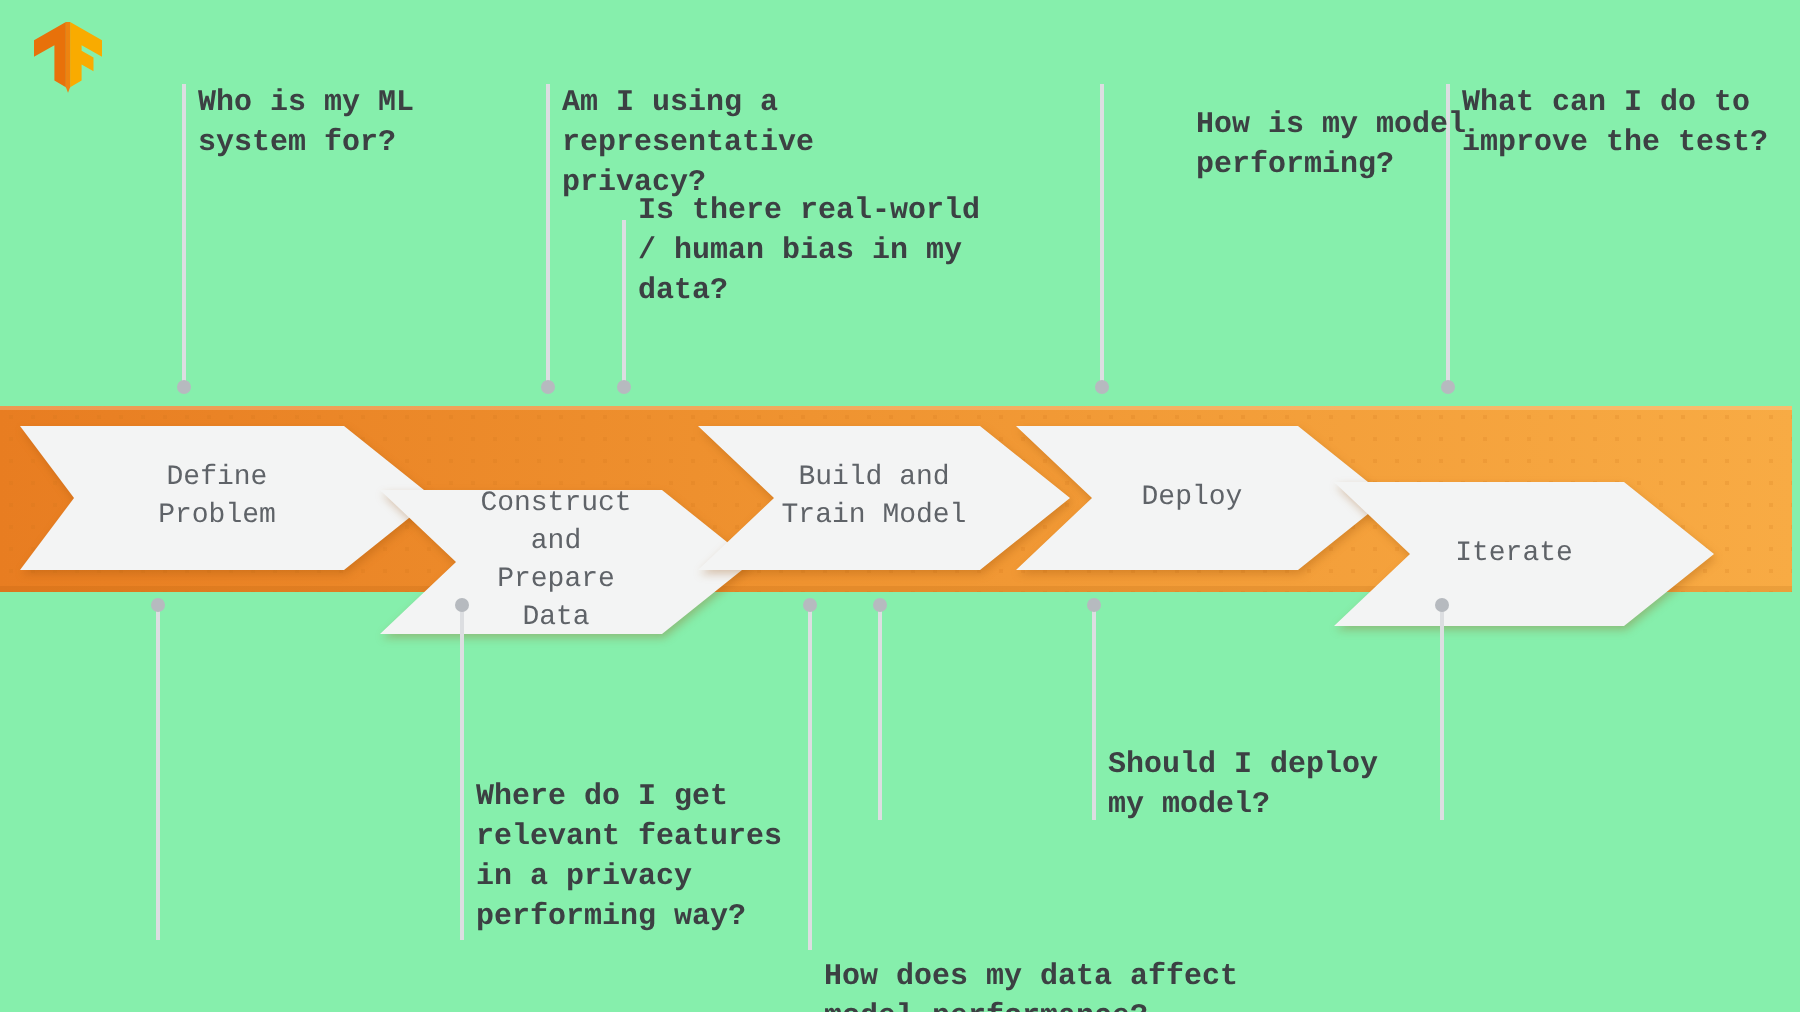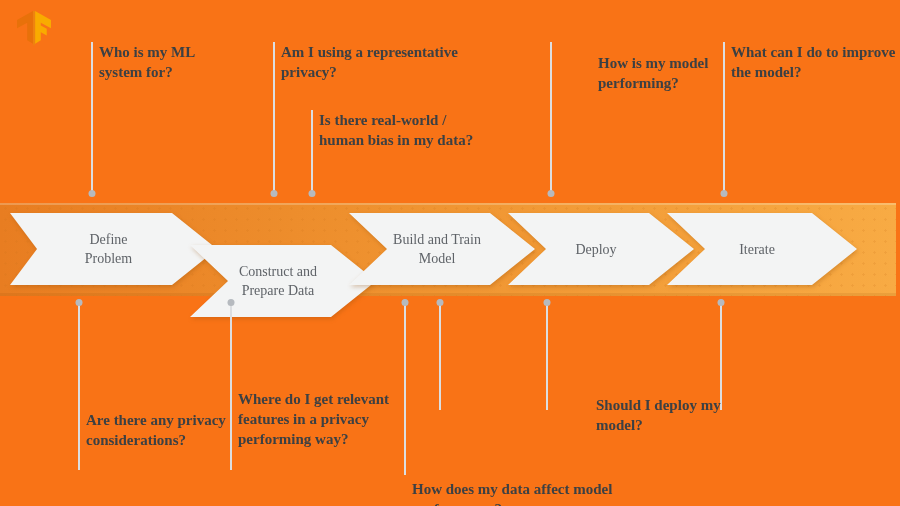--- a/index.html
+++ b/index.html
@@ -1,18 +1,18 @@
 <!DOCTYPE html>
 <html><head>
 <meta charset="utf-8">
 <style>
   html,body{margin:0;padding:0;background:#ffffff;}
   .canvas{
-    position:relative;width:900px;height:506px;overflow:hidden;background:#f97316;
-    font-family:Liberation Serif, serif;
+    position:relative;width:900px;height:506px;overflow:hidden;background:#86efac;
+    font-family:Liberation Mono, monospace;
   }
 
   
   .tf-logo{position:absolute;left:17px;top:8px;width:34px;height:42px;}
 
   
   .band{
     position:absolute;left:0;top:203px;width:896px;height:93px;
     background:linear-gradient(90deg,#e87d21 0%,#ef9330 45%,#f8ab44 100%);
     box-shadow:inset 0 2px 0 rgba(255,255,255,.22), inset 0 -3px 0 rgba(150,70,0,.12);
@@ -32,21 +32,21 @@
     padding-left:32px;padding-right:42px;box-sizing:border-box;
   }
   .stage.first{clip-path:polygon(0 0, calc(100% - 45px) 0, 100% 50%, calc(100% - 45px) 100%, 0 100%, 27px 50%);}
   .stage-label{
     color:#5f6368;font-size:14px;line-height:19px;text-align:center;font-weight:400;
   }
   #stage1{left:10px;width:207px;}
   #stage2{left:190px;width:186px;margin-top:32px;}
   #stage3{left:349px;width:186px;}
   #stage4{left:508px;width:186px;}
-  #stage5{left:667px;width:190px;}
+  #stage5{left:667px;width:190px;margin-top:28px;}
   #stage1 .stage-label{max-width:72px;}
   #stage2 .stage-label{max-width:86px;}
   #stage3 .stage-label{max-width:95px;}
 
   
   .conn{position:absolute;width:2px;background:#dcdee1;}
   .conn .dot{
     position:absolute;left:50%;width:7px;height:7px;border-radius:50%;
     background:#b6babf;transform:translateX(-50%);
   }
@@ -80,23 +80,23 @@
     </div>
   <div class="conn to-band" style="left:550px;top:42px;height:151px;">
       <span class="dot"></span>
     </div>
   <div class="conn to-band" style="left:723px;top:42px;height:151px;">
       <span class="dot"></span>
     </div>
 
   <div class="q" style="left:99px;top:42px;width:140px;">Who is my ML system for?</div>
   <div class="q" style="left:281px;top:42px;width:190px;">Am I using a representative privacy?</div>
-  <div class="q" style="left:319px;top:110px;width:175px;">Is there real-world / human bias in my data?</div>
+  <div class="q" style="left:319px;top:96px;width:175px;">Is there real-world / human bias in my data?</div>
   <div class="q" style="left:558px;top:53px;width:160px;margin-left:40px;">How is my model performing?</div>
-  <div class="q" style="left:731px;top:42px;width:170px;">What can I do to improve the model?</div>
+  <div class="q" style="left:731px;top:42px;width:170px;">What can I do to improve the test?</div>
 
   <div class="band">
     <div class="band-texture"></div>
 
     <div class="stage-wrap" id="stage1">
       <div class="stage first">
           <span class="stage-label">Define Problem</span>
         </div>
     </div>
     <div class="stage-wrap" id="stage2">
@@ -133,18 +133,17 @@
   <div class="conn from-band" style="left:439px;top:303px;height:107px;">
       <span class="dot"></span>
     </div>
   <div class="conn from-band" style="left:546px;top:303px;height:107px;">
       <span class="dot"></span>
     </div>
   <div class="conn from-band" style="left:720px;top:303px;height:107px;">
       <span class="dot"></span>
     </div>
 
-  <div class="q" style="left:86px;top:410px;width:150px;">Are there any privacy considerations?</div>
   <div class="q" style="left:238px;top:389px;width:170px;">Where do I get relevant features in a privacy performing way?</div>
   <div class="q" style="left:412px;top:434px;width:215px;margin-top:45px;">How does my data affect model performance?</div>
-  <div class="q" style="left:554px;top:395px;width:145px;margin-left:42px;">Should I deploy my model?</div>
+  <div class="q" style="left:554px;top:373px;width:145px;">Should I deploy my model?</div>
 
 </div>
 
 </body></html>

